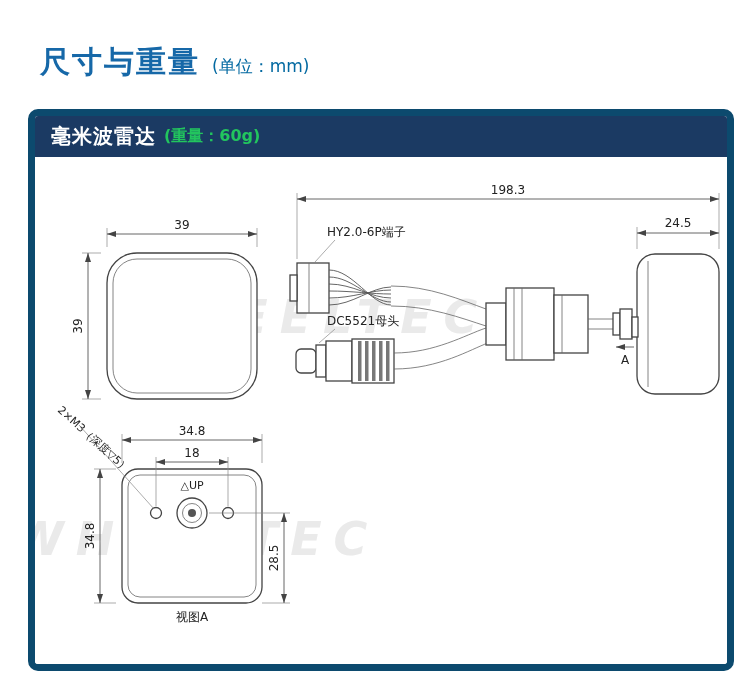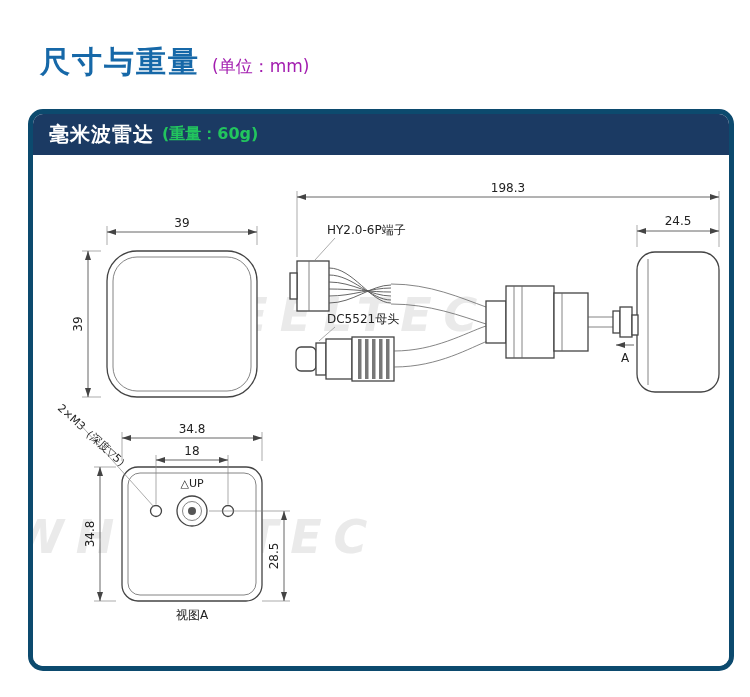--- a/index.html
+++ b/index.html
@@ -5,23 +5,23 @@
   * { margin:0; padding:0; box-sizing:border-box; }
   html,body { background:#ffffff; }
   body {
     width:750px; height:697px;
     font-family:"DejaVu Sans","Liberation Sans",sans-serif;
     color:#222;
   }
   .page { width:750px; height:691px; padding:42px 16px 0 28px; }
   .title-row { display:flex; align-items:baseline; gap:12px; padding-left:12px; margin-bottom:26px; }
   .page-title { font-size:30px; font-weight:bold; color:#1668a8; letter-spacing:2px; }
-  .unit-note { font-size:17px; color:#a21caf; }
+  .unit-note { font-size:17px; color:#0369a1; }
   .panel {
-    border:5px solid #0c4a6e; border-radius:15px; overflow:hidden;
+    border:7px solid #0c4a6e; border-radius:10px; overflow:hidden;
     height:562px; background:#fff;
   }
   .panel-header {
     background:#1b3a63; height:41px; display:flex; align-items:center;
     padding:0 16px; gap:8px;
   }
   .panel-title { color:#fff; font-size:20px; font-weight:bold; letter-spacing:1px; }
   .panel-weight { color:#22c55e; font-size:16px; font-weight:bold; }
   .drawing { height:520px; background:#fff; }
   svg { display:block; width:100%; height:100%; font-family:inherit; }

